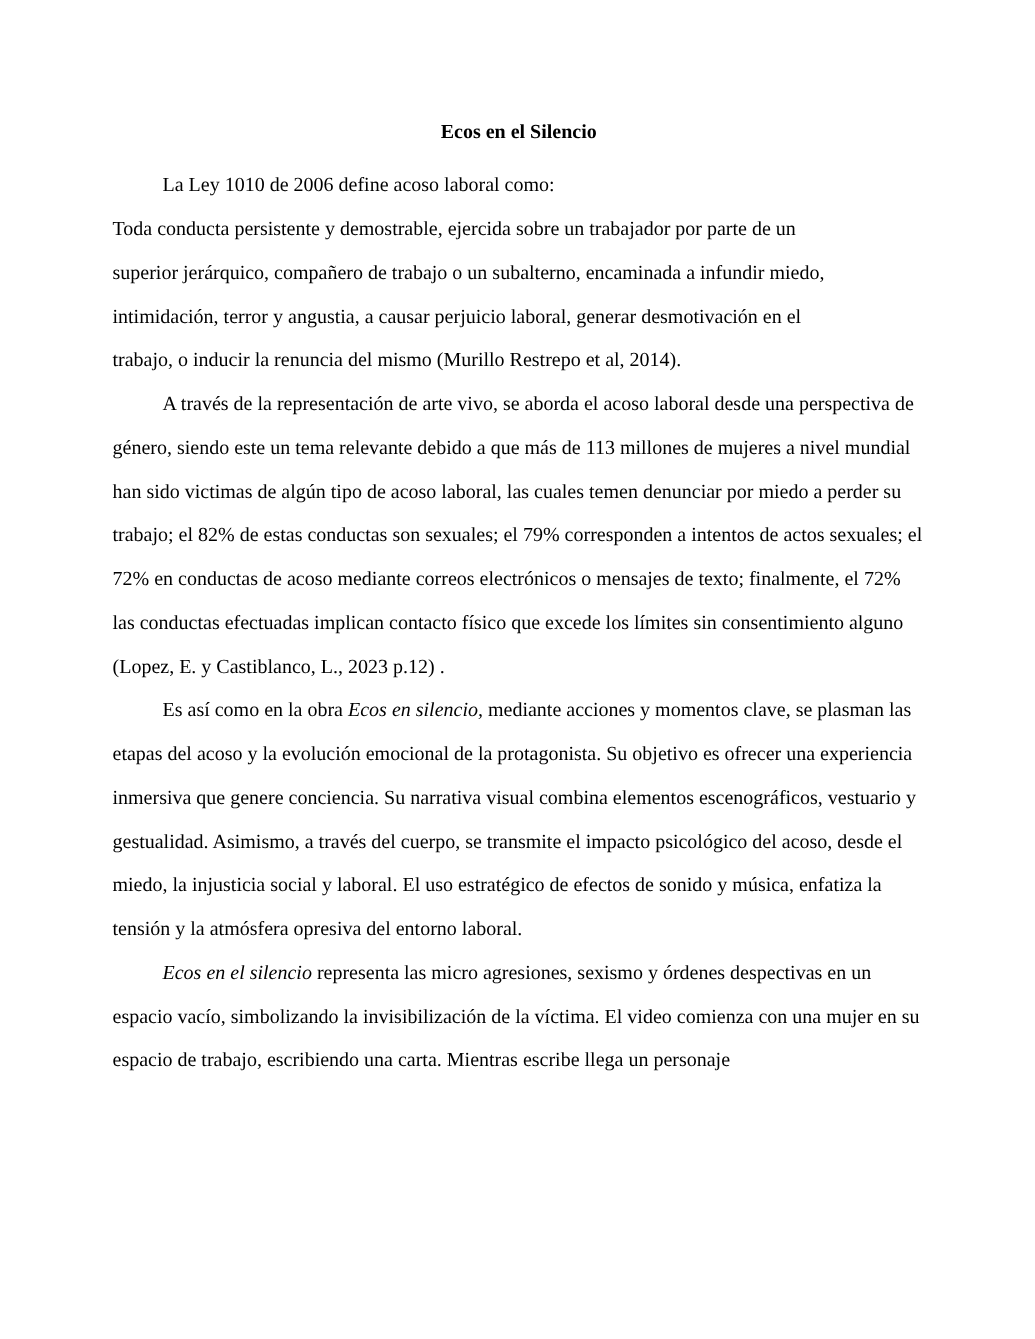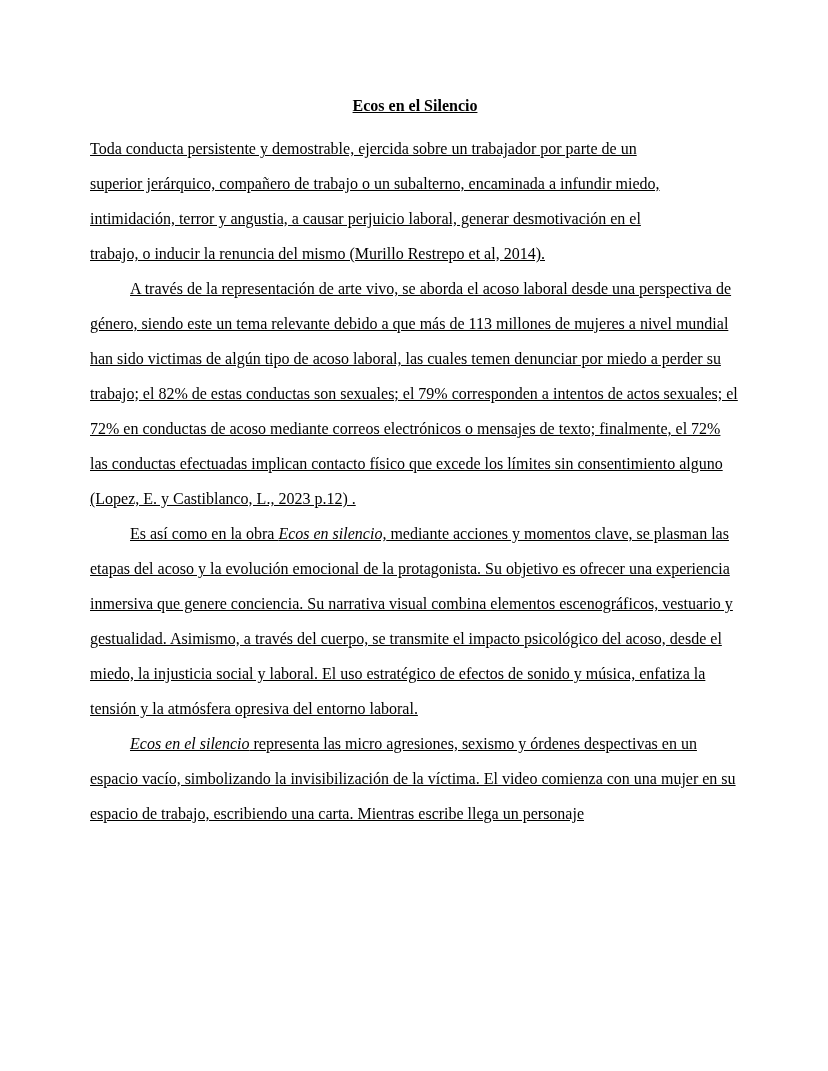--- a/index.html
+++ b/index.html
@@ -14,21 +14,20 @@
     margin: 0 auto;
     background: #ffffff;
     color: #000000;
     font-family: "Liberation Serif", "DejaVu Serif", serif;
     font-size: 16px;
     line-height: 35px;
     box-sizing: border-box;
     padding: 88px 88px 40px 90px;
     overflow: hidden;
     text-align: left;
-    text-decoration: underline;
   }
   .doc-title {
     font-size: 16px;
     font-weight: bold;
     text-align: center;
     margin: 0 0 8px 0;
     line-height: 35px;
   }
   p {
     margin: 0;
@@ -44,20 +43,21 @@
     font-style: italic;
   }
 </style>
 </head>
 <body>
 
 <div class="page">
 
   <h1 class="doc-title">Ecos en el Silencio</h1>
 
+  <p class="body-par">La Ley 1010 de 2006 define acoso laboral como:</p>
 
   <p class="block-quote">Toda conducta persistente y demostrable, ejercida sobre un trabajador por parte de un superior jerárquico, compañero de trabajo o un subalterno, encaminada a infundir miedo, intimidación, terror y angustia, a causar perjuicio laboral, generar desmotivación en el trabajo, o inducir la renuncia del mismo (Murillo Restrepo et al, 2014).</p>
 
   <p class="body-par">A través de la representación de arte vivo, se aborda el acoso laboral desde una perspectiva de género, siendo este un tema relevante debido a que más de 113 millones de mujeres a nivel mundial han sido victimas de algún tipo de acoso laboral, las cuales temen denunciar por miedo a perder su trabajo; el 82% de estas conductas son sexuales; el 79% corresponden a intentos de actos sexuales; el 72% en conductas de acoso  mediante correos electrónicos o mensajes de texto; finalmente, el 72% las conductas efectuadas implican contacto físico que excede los límites sin consentimiento alguno (Lopez, E. y Castiblanco, L., 2023 p.12) .</p>
 
   <p class="body-par"><span>Es así como en la obra </span><span class="italic">Ecos en silencio,</span><span> mediante acciones y momentos clave, se plasman las etapas del acoso y la evolución emocional de la protagonista. Su objetivo es ofrecer una experiencia inmersiva que genere conciencia. Su narrativa visual combina elementos escenográficos, vestuario y gestualidad. Asimismo, a través del cuerpo, se transmite el impacto psicológico del acoso, desde el miedo, la injusticia social y laboral. El uso estratégico de efectos de sonido y música, enfatiza la tensión y la atmósfera opresiva del entorno laboral.</span></p>
 
   <p class="body-par"><span class="italic">Ecos en el silencio</span><span> representa las micro agresiones, sexismo y órdenes despectivas en un espacio vacío, simbolizando la invisibilización de la víctima. El video comienza con una mujer en su espacio de trabajo, escribiendo una carta. Mientras escribe llega un personaje</span></p>
 
 </div>

